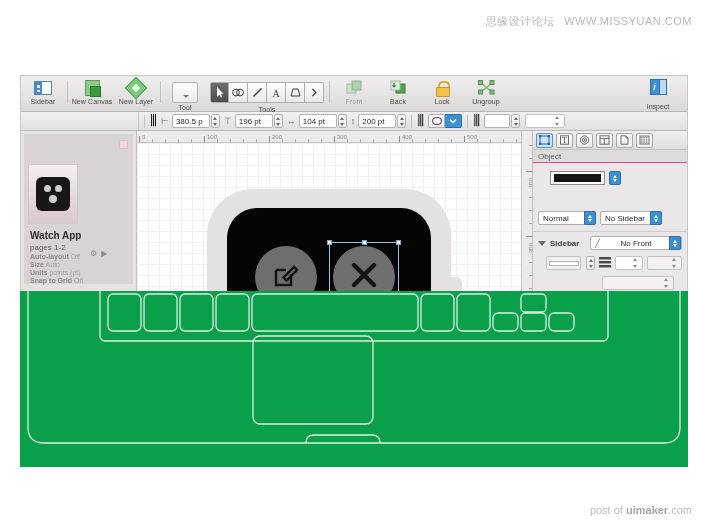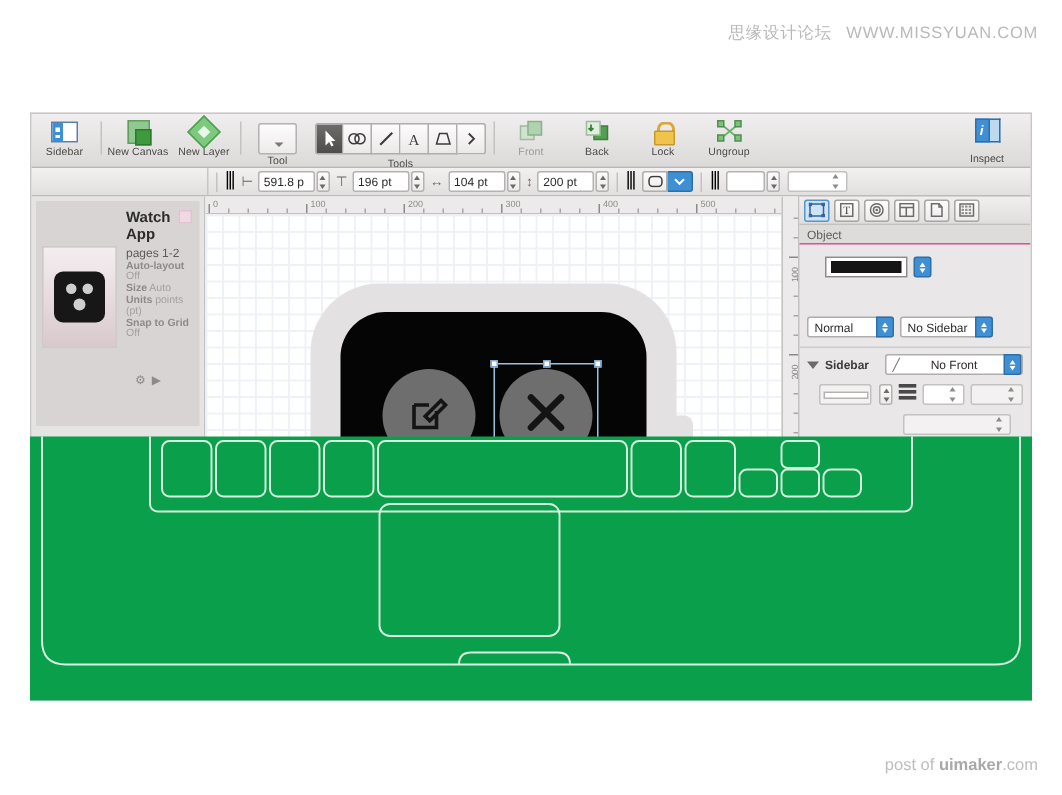--- a/index.html
+++ b/index.html
@@ -154,21 +154,21 @@
     position:relative;
   }
   .sb-header {
     height:17px; background:linear-gradient(#efeded,#e0dddd);
     border-bottom:1px solid #c8c5c5;
     font-size:9px; color:#4a4848;
     display:flex; align-items:center; padding-left:5px;
   }
   .canvas-card {
     margin:3px 3px 0; height:150px;
-    background:#d8d4d4; position:relative; display:flex;
+    background:#d8d4d4; position:relative; display:flex;flex-direction:column;
   }
   .thumb {
     width:50px; height:68px; margin:30px 0 0 4px;
     background:linear-gradient(#f4eef0,#d9c9cd);
     border:1px solid #cfcaca;
     display:flex; align-items:center; justify-content:center;
   }
   .thumb-inner { width:34px; height:34px; background:#171717; border-radius:6px; position:relative; }
   .thumb-inner i { position:absolute; background:#cfcfcf; border-radius:50%; }
   .meta { padding:6px 4px 0 6px; flex:1; }
@@ -459,21 +459,21 @@
   </div>
 
   <div class="geobar">
     <div class="geo-left"></div>
 
     <div class="gsep"></div>
     <span class="lbl">⦀</span>
 
     <div class="gfield">
       <span class="lbl">⊢</span>
-      <span class="gnum">591.8 p</span>
+      <span class="gnum">380.5 p</span>
       <span class="stepper">
           <span class="up"></span>
           <span class="dn"></span>
         </span>
     </div>
 
     <div class="gfield">
       <span class="lbl">⊤</span>
       <span class="gnum">196 pt</span>
       <span class="stepper">

